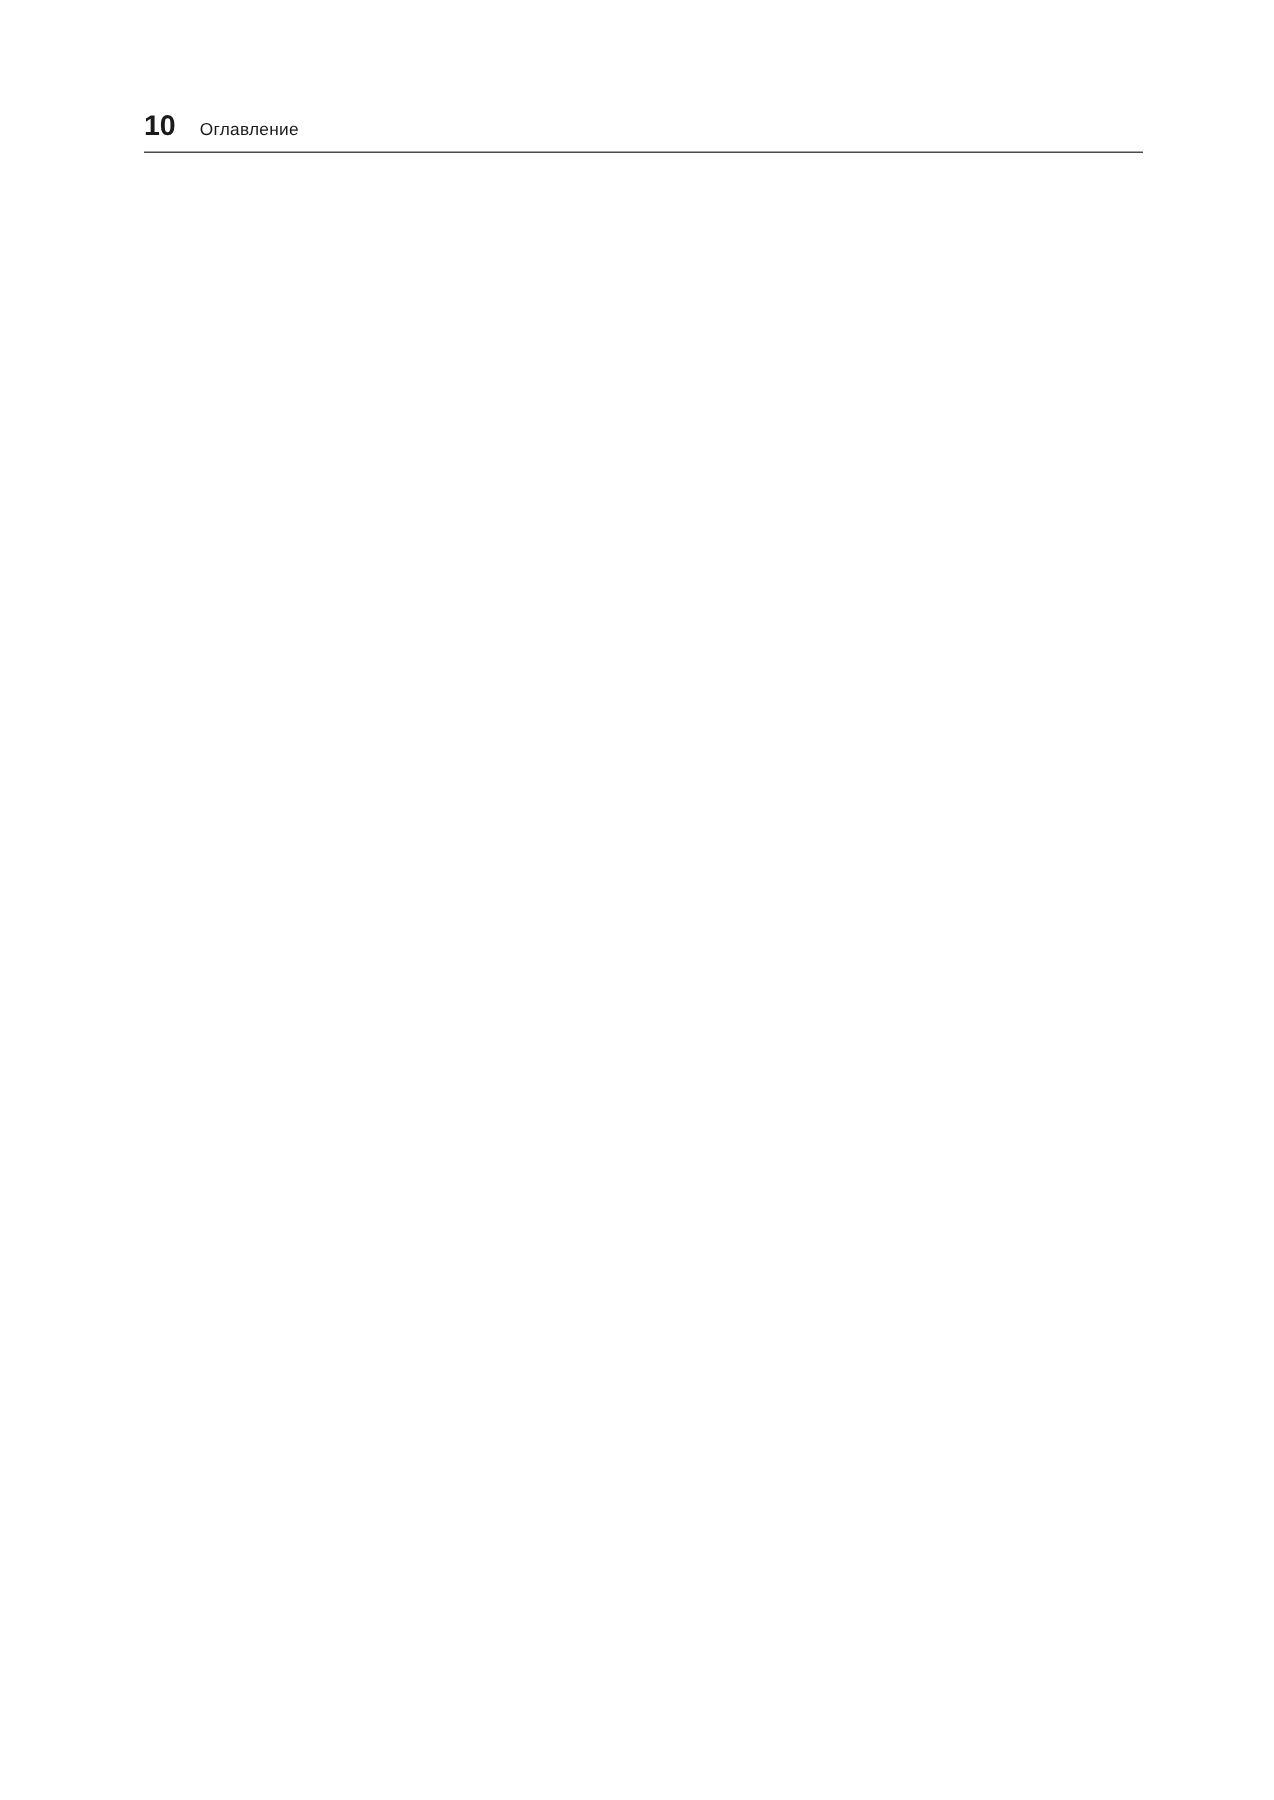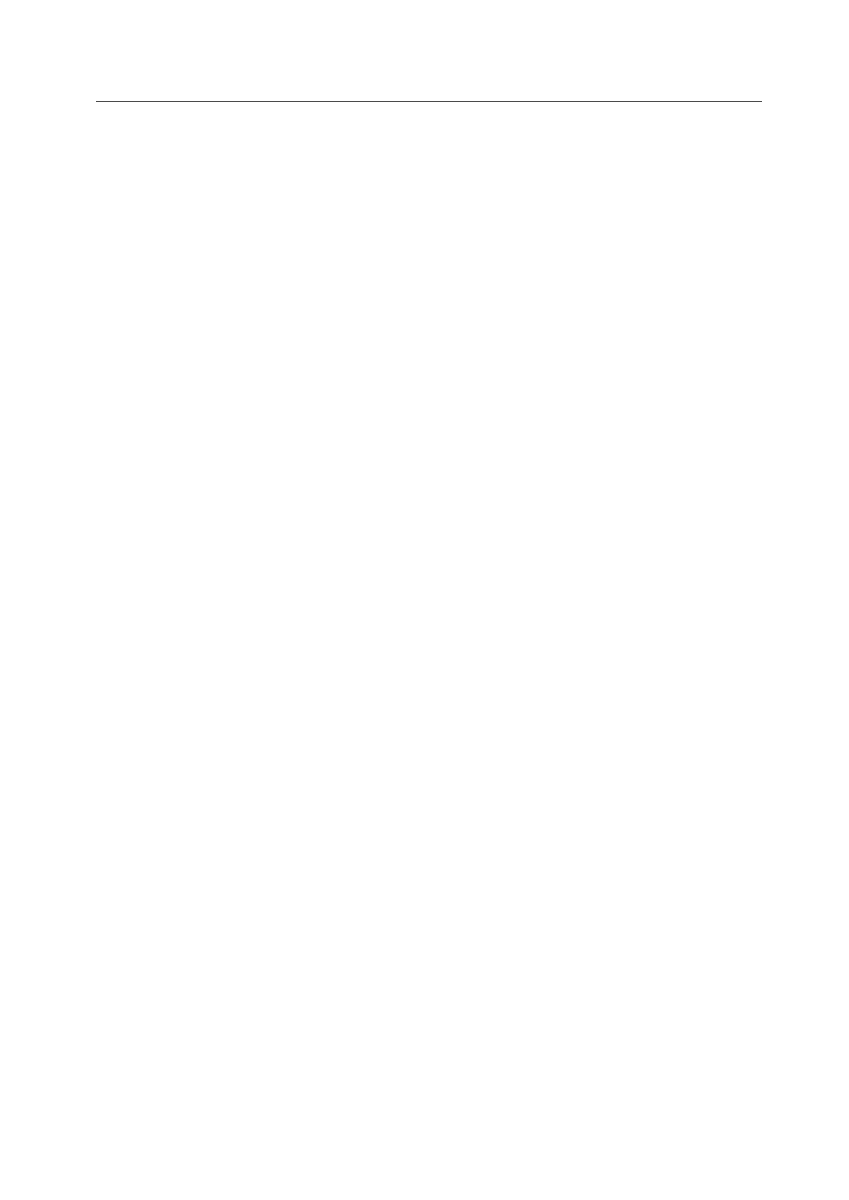--- a/index.html
+++ b/index.html
@@ -116,20 +116,24 @@
 
   .gap-lg { height: 23px; }
   .gap-md { height: 14px; }
   .gap-sm { height: 9px; }
 </style>
 </head>
 <body>
 
 <div class="page">
 
+  <div class="header">
+    <span class="page-number">10</span>
+    <span class="header-title">Оглавление</span>
+  </div>
   <div class="header-rule"></div>
 
   <div class="toc">
 
     <div class="toc-entry lvl1">
       <span class="title">Приложение</span>
       <span class="leader">............................................................................................................................................................................................................................................................................................................</span>
       <span class="page">345</span>
     </div>
 

